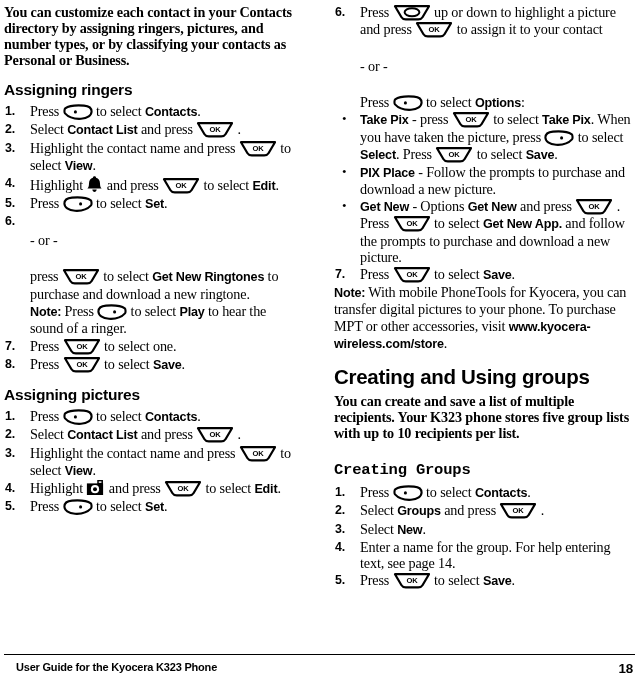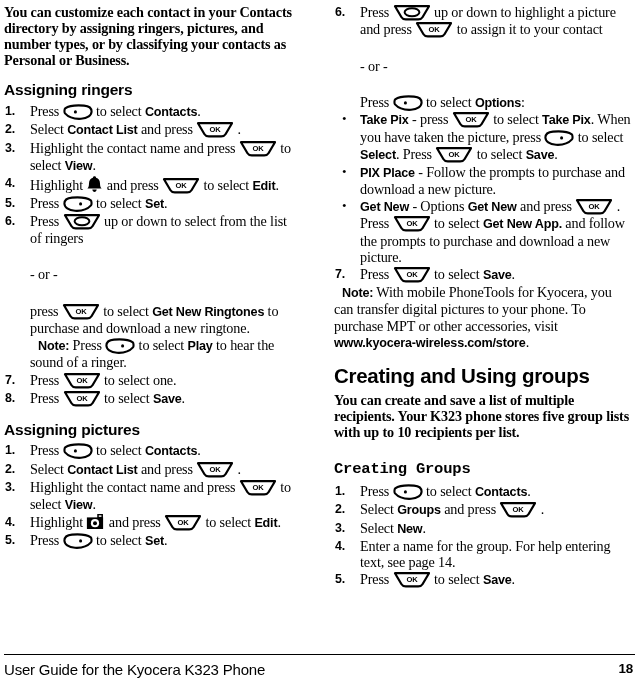--- a/index.html
+++ b/index.html
@@ -55,43 +55,43 @@
   ul.bullets > li > .bul{
     position:absolute;left:8px;top:0;font-size:13px;line-height:16.2px;
   }
   .note{
     font-size:14.2px;line-height:16.2px;letter-spacing:-0.15px;
     margin:1px 0 2px 0;
   }
   .note.indent{padding-left:26px;}
   .note .lbl{
     font-family:"Liberation Sans",sans-serif;font-weight:bold;
-    font-size:12.6px;letter-spacing:-0.2px;margin-left:8px;
+    font-size:12.6px;letter-spacing:-0.2px;
   }
   .sub-line{padding-left:26px;font-size:14.2px;line-height:16.2px;letter-spacing:-0.15px;margin-top:20px;}
 
   
   .key{display:inline-block;vertical-align:-4px;line-height:0;}
   .key svg{display:block;}
   .ico{display:inline-block;vertical-align:-3px;line-height:0;}
   .ico svg{display:block;}
 
   
   .footer{
     position:absolute;left:0;bottom:0;width:639px;height:42px;
     box-sizing:border-box;
   }
   .footer .rule{
     position:absolute;left:4px;right:4px;top:6px;height:0;
     border-top:1.6px solid #000;
   }
   .footer .ftext{
-    position:absolute;left:4px;top:13px;
-    font-family:"Liberation Sans",sans-serif;font-weight:normal;
-    font-size:15px;letter-spacing:-0.2px;
+    position:absolute;left:16px;top:13px;
+    font-family:"Liberation Sans",sans-serif;font-weight:bold;
+    font-size:11px;letter-spacing:-0.2px;
   }
   .footer .fpage{
     position:absolute;right:6px;top:13px;
     font-family:"Liberation Sans",sans-serif;font-weight:bold;
     font-size:13.4px;letter-spacing:-0.2px;margin-left:33px;
   }
 </style>
 </head>
 <body>
 
@@ -140,24 +140,20 @@
           <span class="num">5.</span>
           <span><span>Press </span><span class="key"><svg width="30" height="16" viewBox="0 0 30 16">
                   <g transform="translate(30,0) scale(-1,1)">
                     <path d="M2.2 4.4 C6 1.6 12 0.9 21 1.6 C26 2.0 28.6 4.5 28.6 7.6 C28.6 11.2 24.6 14.4 18 14.8 C11 15.2 5.4 13.2 2.0 9.4 C1.2 8.5 1.3 5.2 2.2 4.4 Z" fill="none" stroke="#000" stroke-width="2.1" stroke-linejoin="round"></path>
                     <circle cx="12.4" cy="7.9" r="1.55" fill="#000"></circle>
                   </g>
                 </svg></span><span> to select </span><b>Set</b><span>.</span></span>
         </li>
         <li>
           <span class="num">6.</span>
-          <span><span>Press </span><span class="key"><svg width="38" height="17" viewBox="0 0 38 17">
-                  <path d="M2.0 2.2 L36 2.2 L29.5 13.2 C28.6 14.7 27.2 15.4 25.2 15.4 L12.8 15.4 C10.8 15.4 9.4 14.7 8.5 13.2 Z" fill="#fff" stroke="#000" stroke-width="2.2" stroke-linejoin="round"></path>
-                  <ellipse cx="19" cy="8.2" rx="7.4" ry="4.0" fill="none" stroke="#000" stroke-width="2.0"></ellipse>
-                </svg></span><span> up or down to select from the list of ringers</span></span>
         </li>
       </ol>
 
       <div class="sub-line">- or -</div>
       <div class="sub-line"><span>press </span><span class="key"><svg width="38" height="17" viewBox="0 0 38 17">
               <path d="M2.0 2.2 L36 2.2 L29.5 13.2 C28.6 14.7 27.2 15.4 25.2 15.4 L12.8 15.4 C10.8 15.4 9.4 14.7 8.5 13.2 Z" fill="#fff" stroke="#000" stroke-width="2.2" stroke-linejoin="round"></path>
               <text x="19" y="11.3" text-anchor="middle" font-family="Liberation Sans, sans-serif" font-size="7.6" font-weight="bold" fill="#000">OK</text>
             </svg></span><span> to select </span><b>Get New Ringtones</b><span> to purchase and download a new ringtone.</span></div>
 
       <div class="note indent"><span class="lbl">Note:</span><span>  Press </span><span class="key"><svg width="30" height="16" viewBox="0 0 30 16">

